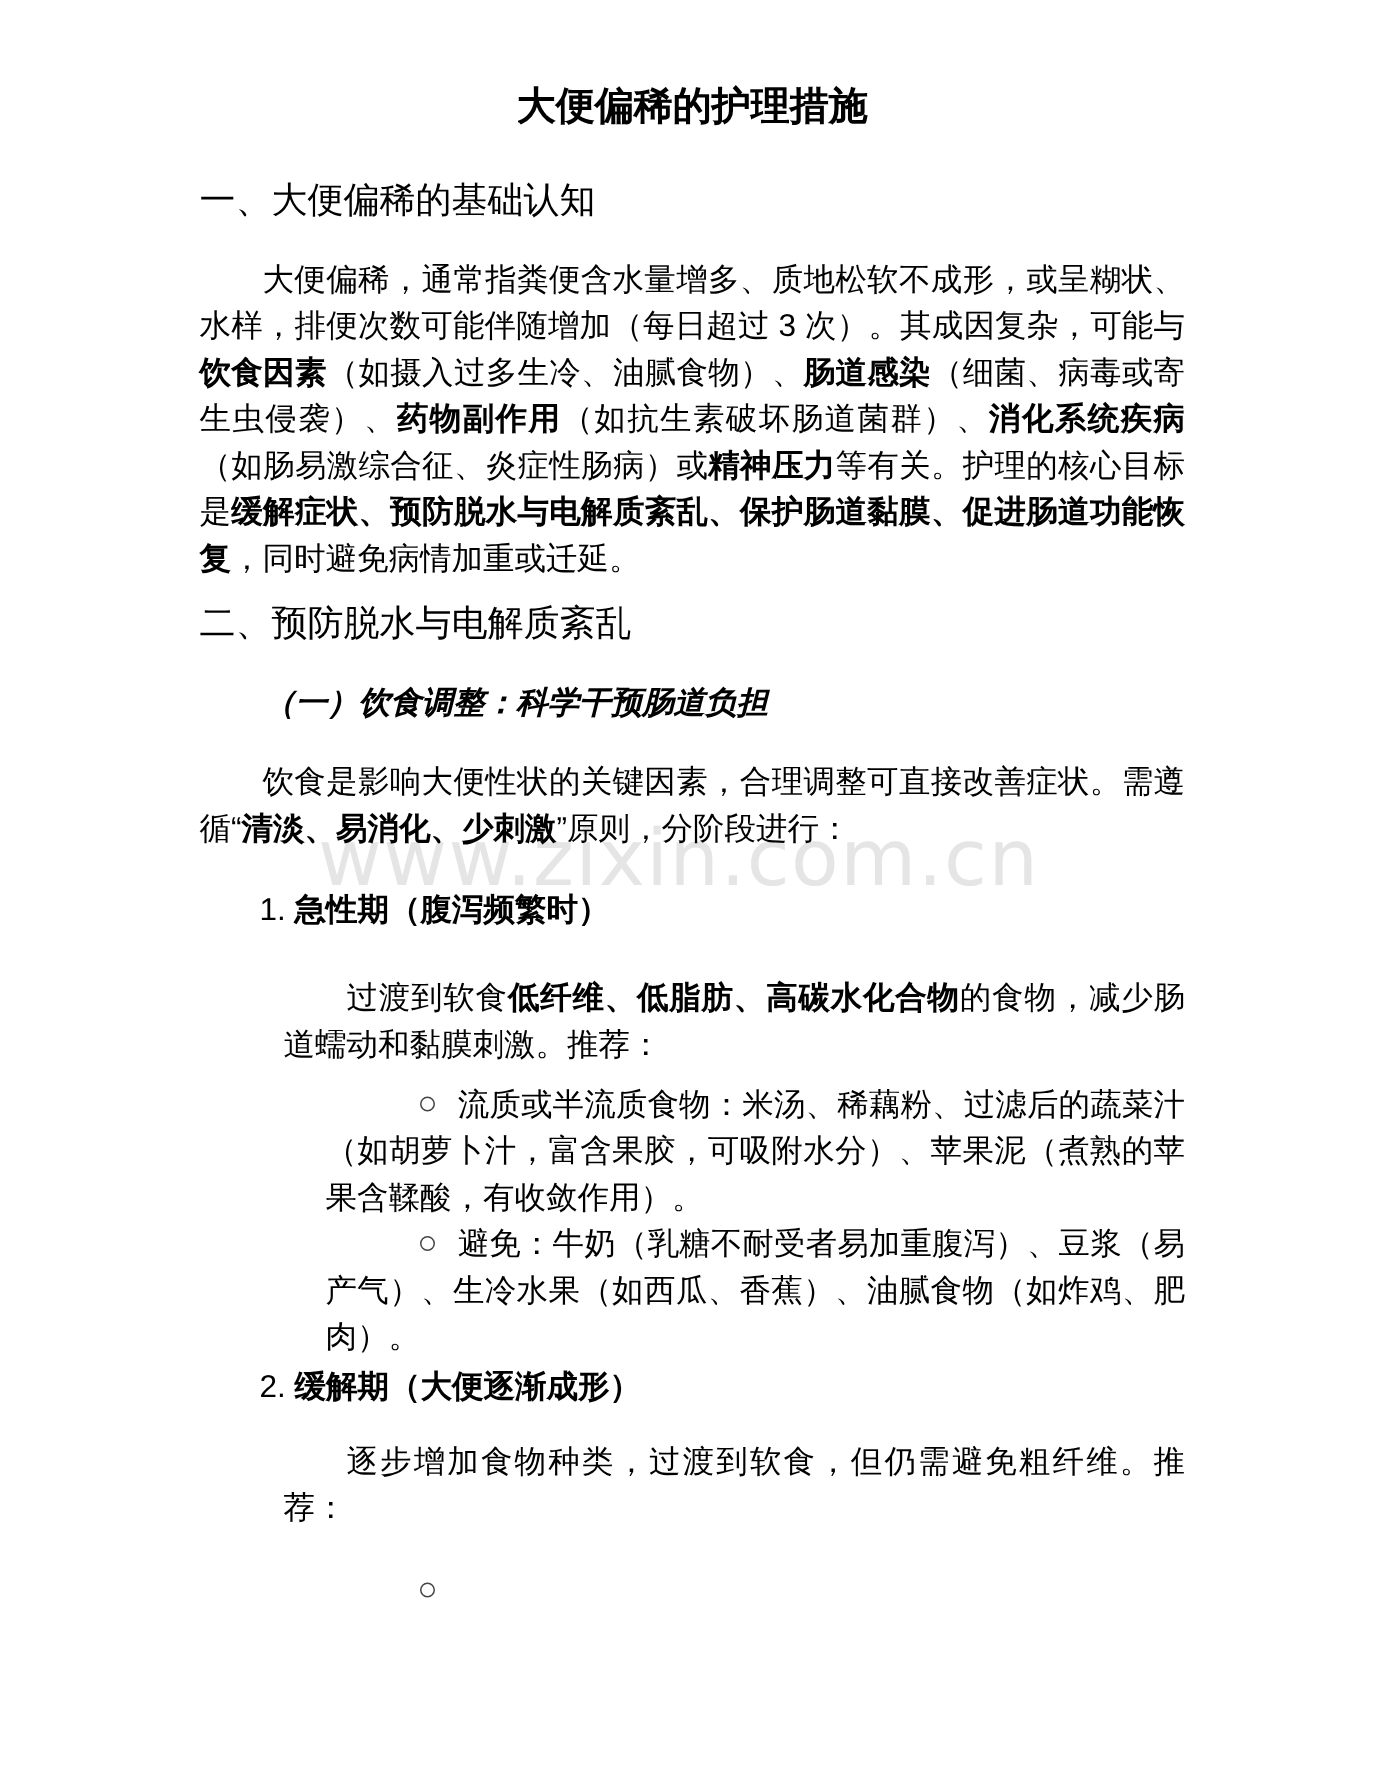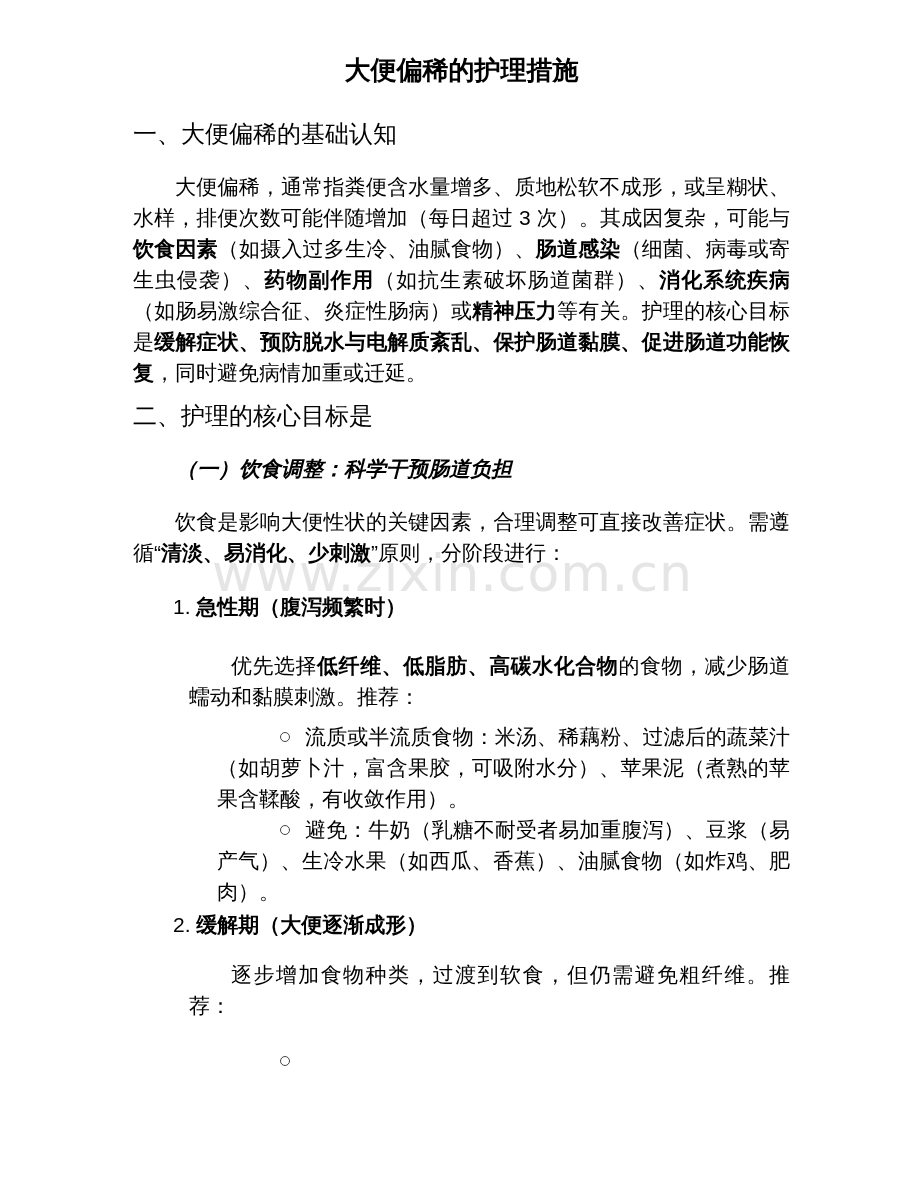--- a/index.html
+++ b/index.html
@@ -107,29 +107,29 @@
   <div class="watermark">www.zixin.com.cn</div>
 
   <div class="content">
 
     <h1 class="doc-title">大便偏稀的护理措施</h1>
 
     <h2 class="sec-heading sec-1">一、大便偏稀的基础认知</h2>
 
     <p class="body-text indent-first p1"><span>大便偏稀，通常指粪便含水量增多、质地松软不成形，或呈糊状、水样，排便次数可能伴随增加（每日超过 3 次）。其成因复杂，可能与</span><span class="b">饮食因素</span><span>（如摄入过多生冷、油腻食物）、</span><span class="b">肠道感染</span><span>（细菌、病毒或寄生虫侵袭）、</span><span class="b">药物副作用</span><span>（如抗生素破坏肠道菌群）、</span><span class="b">消化系统疾病</span><span>（如肠易激综合征、炎症性肠病）或</span><span class="b">精神压力</span><span>等有关。护理的核心目标是</span><span class="b">缓解症状、预防脱水与电解质紊乱、保护肠道黏膜、促进肠道功能恢复</span><span>，同时避免病情加重或迁延。</span></p>
 
-    <h2 class="sec-heading sec-2">二、护理的核心目标是</h2>
+    <h2 class="sec-heading sec-2">二、预防脱水与电解质紊乱</h2>
 
     <h3 class="sub-heading">（一）饮食调整：科学干预肠道负担</h3>
 
     <p class="body-text indent-first p2"><span>饮食是影响大便性状的关键因素，合理调整可直接改善症状。需遵循“</span><span class="b">清淡、易消化、少刺激</span><span>”原则，分阶段进行：</span></p>
 
     <h4 class="stage-heading stage-1"><span>1. </span><span class="b">急性期（腹泻频繁时）</span></h4>
 
-    <p class="body-text sub-para p3"><span>优先选择</span><span class="b">低纤维、低脂肪、高碳水化合物</span><span>的食物，减少肠道蠕动和黏膜刺激。推荐：</span></p>
+    <p class="body-text sub-para p3"><span>过渡到软食</span><span class="b">低纤维、低脂肪、高碳水化合物</span><span>的食物，减少肠道蠕动和黏膜刺激。推荐：</span></p>
 
     <ul class="blist blist-1">
       <li>
         <span class="dot"></span><span>流质或半流质食物：米汤、稀藕粉、过滤后的蔬菜汁（如胡萝卜汁，富含果胶，可吸附水分）、苹果泥（煮熟的苹果含鞣酸，有收敛作用）。</span>
       </li>
       <li>
         <span class="dot"></span><span>避免：牛奶（乳糖不耐受者易加重腹泻）、豆浆（易产气）、生冷水果（如西瓜、香蕉）、油腻食物（如炸鸡、肥肉）。</span>
       </li>
     </ul>
 

